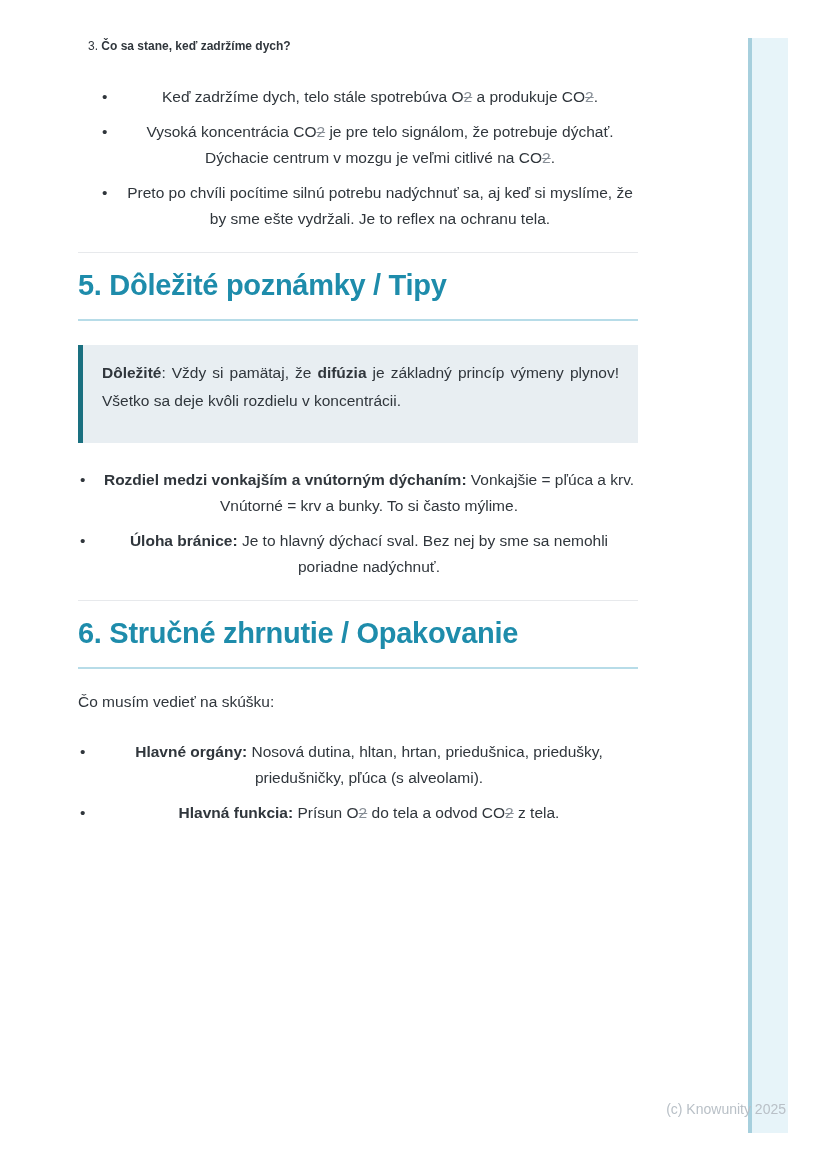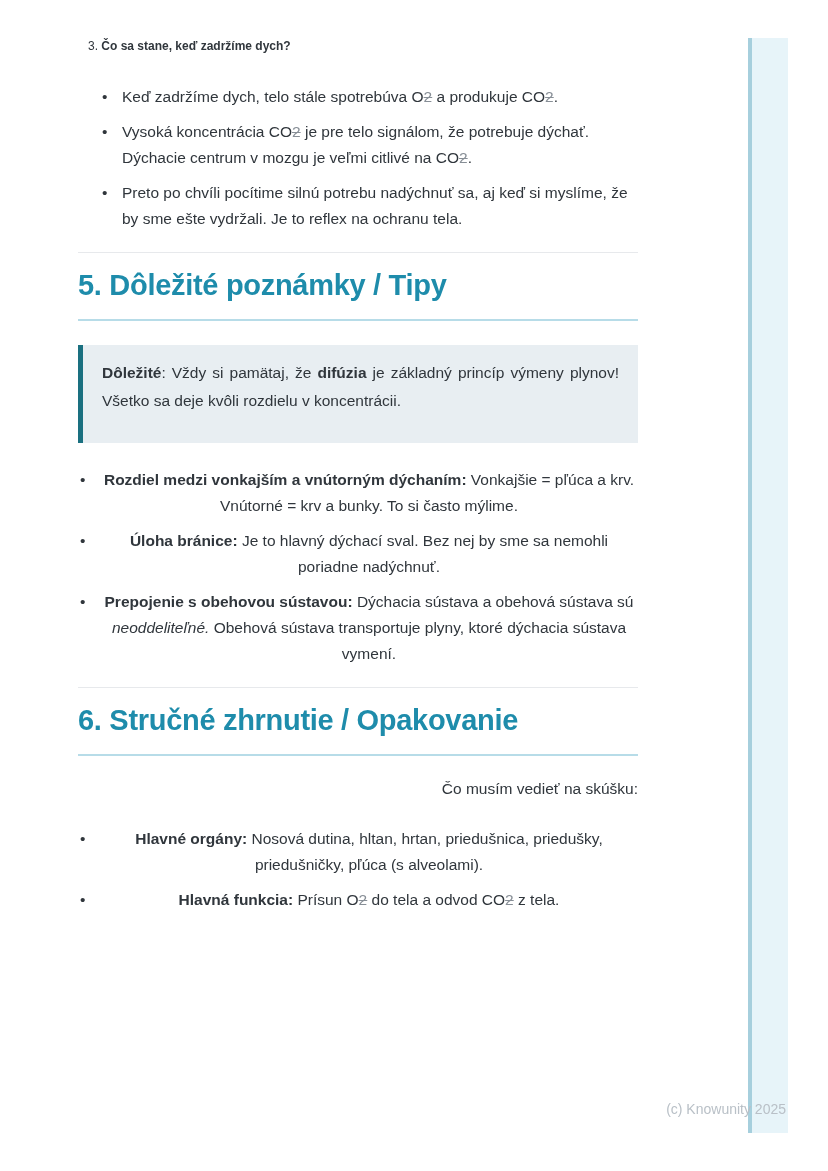--- a/index.html
+++ b/index.html
@@ -24,21 +24,21 @@
   }
   .content{
     position:absolute;left:78px;top:0;width:560px;
     font-size:15.5px;line-height:26px;
   }
   .question-title{
     margin:34px 10px 0;
     font-size:12px;line-height:24px;font-weight:400;
   }
   ul{list-style:none;margin:0;padding:0;}
-  .ul-nested{margin:26px 0 0 22px;}
+  .ul-nested{margin:26px 0 0 22px;text-align:center;}
   .ul-top{margin:24px 0 0 0;text-align:center;}
   li{position:relative;padding-left:22px;margin-bottom:9px;}
   li::before{
     content:"\2022";
     position:absolute;left:2px;top:0;
     color:var(--text);
   }
   .divider{
     border:none;border-top:1px solid var(--divider);
     margin:20px 0 14px 0;height:0;
@@ -52,21 +52,21 @@
     padding-bottom:16px;
   }
   .callout{
     margin-top:24px;
     background:var(--callout-bg);
     border-left:5px solid var(--callout-border);
     padding:14px 19px 28px 19px;
     line-height:28px;
     text-align:justify;
   }
-  .intro{margin:20px 0 1px 0;text-align:right;}
+  .intro{margin:20px 0 1px 0;}
   .b{font-weight:700;}
   .i{font-style:italic;}
   .s{text-decoration:line-through;color:var(--muted-strike);}
   .footer{
     position:absolute;right:42px;top:1102px;
     font-size:14px;line-height:14px;
     color:var(--footer-text);
     z-index:2;
   }
   .edge-strip{
@@ -95,21 +95,20 @@
 
   <h2>5. Dôležité poznámky / Tipy</h2>
 
   <div class="callout">
     <span><span class="b">Dôležité</span><span>: Vždy si pamätaj, že </span><span class="b">difúzia</span><span> je základný princíp výmeny plynov! Všetko sa deje kvôli rozdielu v koncentrácii.</span></span>
   </div>
 
   <ul class="ul-top">
       <li><span class="b">Rozdiel medzi vonkajším a vnútorným dýchaním:</span><span> Vonkajšie = pľúca a krv. Vnútorné = krv a bunky. To si často mýlime.</span></li>
       <li><span class="b">Úloha bránice:</span><span> Je to hlavný dýchací sval. Bez nej by sme sa nemohli poriadne nadýchnuť.</span></li>
-      <li><span class="b">Prepojenie s obehovou sústavou:</span><span> Dýchacia sústava a obehová sústava sú </span><span class="i">neoddeliteľné.</span><span> Obehová sústava transportuje plyny, ktoré dýchacia sústava vymení.</span></li>
     </ul>
 
   <hr class="divider">
 
   <h2>6. Stručné zhrnutie / Opakovanie</h2>
 
   <p class="intro">Čo musím vedieť na skúšku:</p>
 
   <ul class="ul-top">
       <li><span class="b">Hlavné orgány:</span><span> Nosová dutina, hltan, hrtan, priedušnica, priedušky, priedušničky, pľúca (s alveolami).</span></li>

